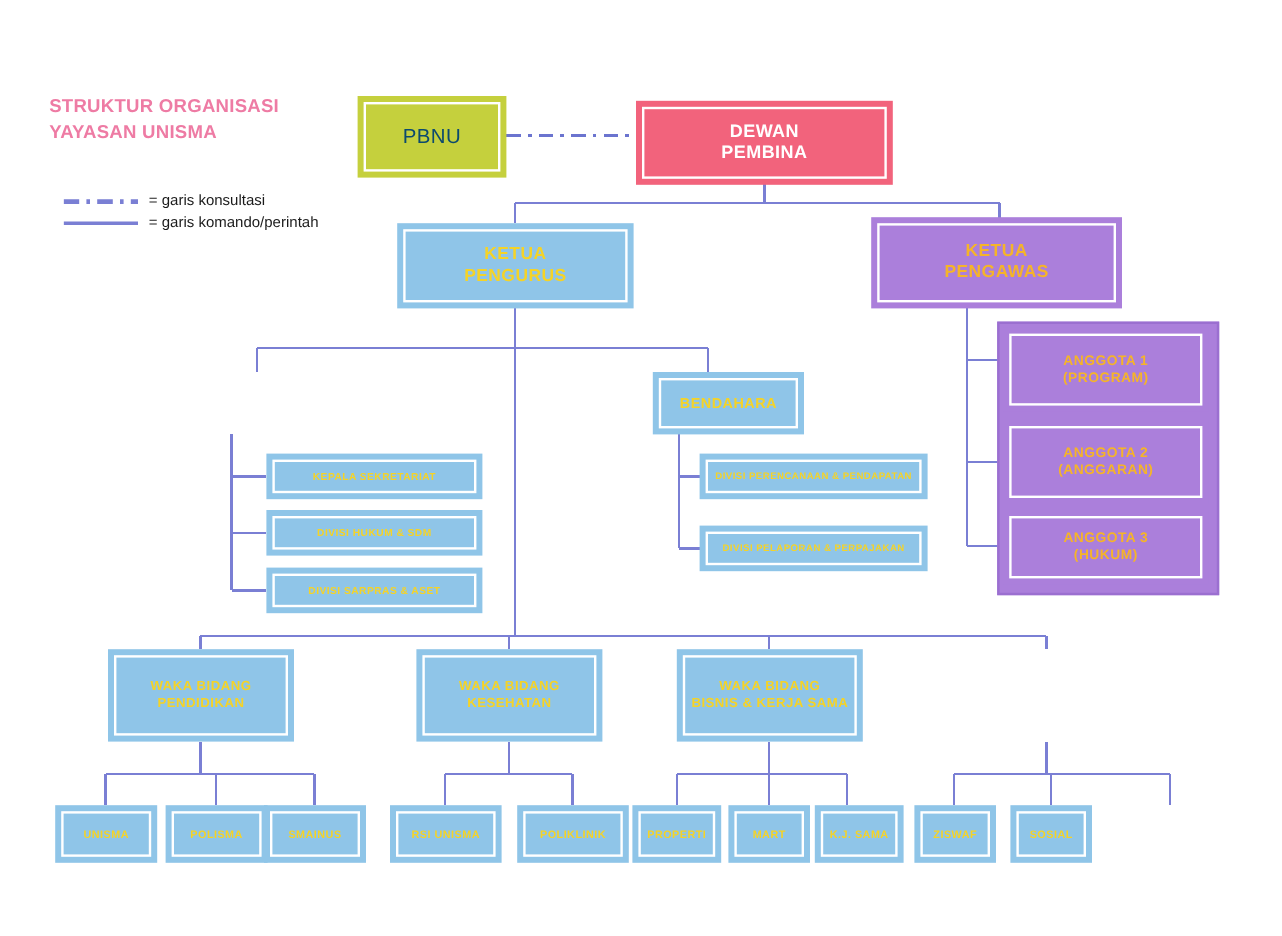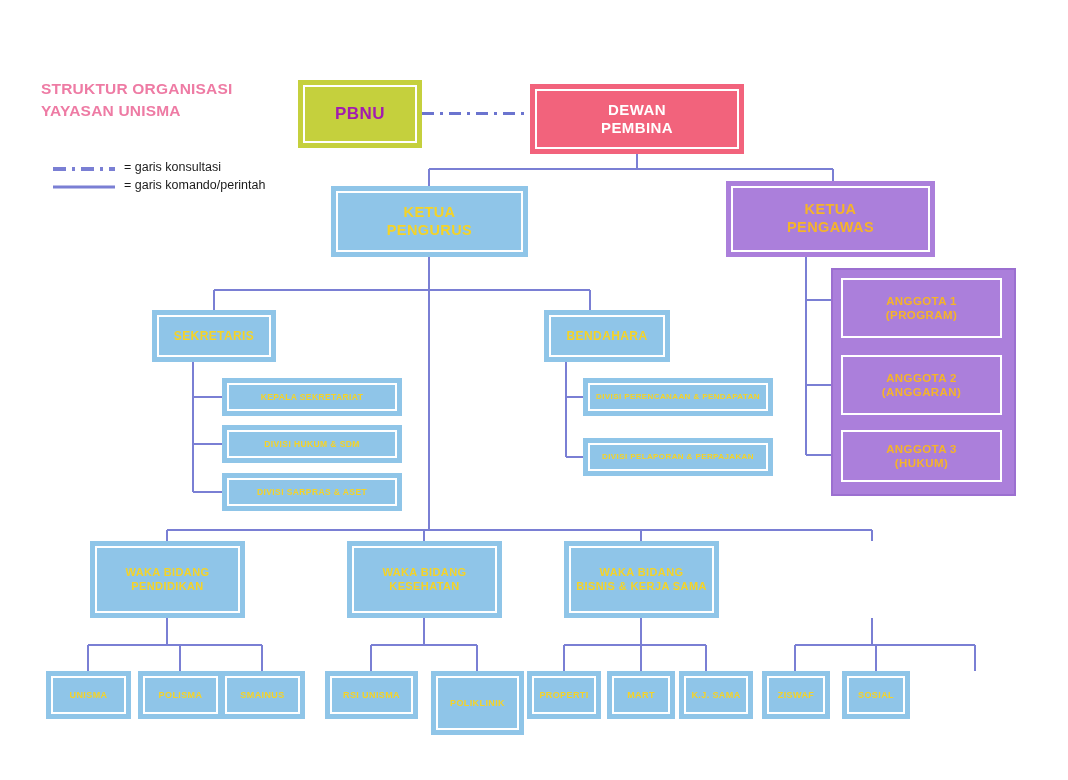--- a/index.html
+++ b/index.html
@@ -30,21 +30,21 @@
   .node .inner{
     position:absolute;
     left:5px;right:5px;top:5px;bottom:5px;
     border:2px solid #ffffff;
     pointer-events:none;
   }
   .node .lbl{position:relative;z-index:2;white-space:pre-line;}
 
   
   .c-green{background:#c5d03d;}
-  .c-green .lbl{color:#a21caf;font-weight:bold;}
+  .c-green .lbl{color:#0c4a6e;font-weight:normal;}
   .c-pink{background:#f2637c;}
   .c-pink .lbl{color:#ffffff;font-weight:bold;}
   .c-blue{background:#8fc5e8;}
   .c-blue .lbl{color:#f5d327;font-weight:bold;}
   .c-purple{background:#ab7fdb;}
   .c-purple .lbl{color:#f5b429;font-weight:bold;}
 
   .anggota-frame{
     position:absolute;
     background:#ab7fdb;
@@ -190,24 +190,20 @@
     <span class="inner"></span>
     <span class="lbl">ANGGOTA 2
 (ANGGARAN)</span>
   </div>
   <div class="node c-purple" style="left:836px;top:425px;width:171px;height:62px;font-size:11.5px;">
     <span class="inner"></span>
     <span class="lbl">ANGGOTA 3
 (HUKUM)</span>
   </div>
 
-  <div class="node c-blue" style="left:152px;top:310px;width:124px;height:52px;font-size:12px;">
-    <span class="inner"></span>
-    <span class="lbl">SEKRETARIS</span>
-  </div>
 
   <div class="node c-blue" style="left:544px;top:310px;width:126px;height:52px;font-size:12px;">
     <span class="inner"></span>
     <span class="lbl">BENDAHARA</span>
   </div>
 
   <div class="node c-blue" style="left:222px;top:378px;width:180px;height:38px;font-size:8.5px;">
     <span class="inner"></span>
     <span class="lbl">KEPALA SEKRETARIAT</span>
   </div>
@@ -254,21 +250,21 @@
     <span class="lbl">POLISMA</span>
   </div>
   <div class="node c-blue" style="left:220px;top:671px;width:85px;height:48px;font-size:9px;">
     <span class="inner"></span>
     <span class="lbl">SMAINUS</span>
   </div>
   <div class="node c-blue" style="left:325px;top:671px;width:93px;height:48px;font-size:9px;">
     <span class="inner"></span>
     <span class="lbl">RSI  UNISMA</span>
   </div>
-  <div class="node c-blue" style="left:431px;top:671px;width:93px;height:64px;font-size:9px;">
+  <div class="node c-blue" style="left:431px;top:671px;width:93px;height:48px;font-size:9px;">
     <span class="inner"></span>
     <span class="lbl">POLIKLINIK</span>
   </div>
   <div class="node c-blue" style="left:527px;top:671px;width:74px;height:48px;font-size:9px;">
     <span class="inner"></span>
     <span class="lbl">PROPERTI</span>
   </div>
   <div class="node c-blue" style="left:607px;top:671px;width:68px;height:48px;font-size:9px;">
     <span class="inner"></span>
     <span class="lbl">MART</span>

